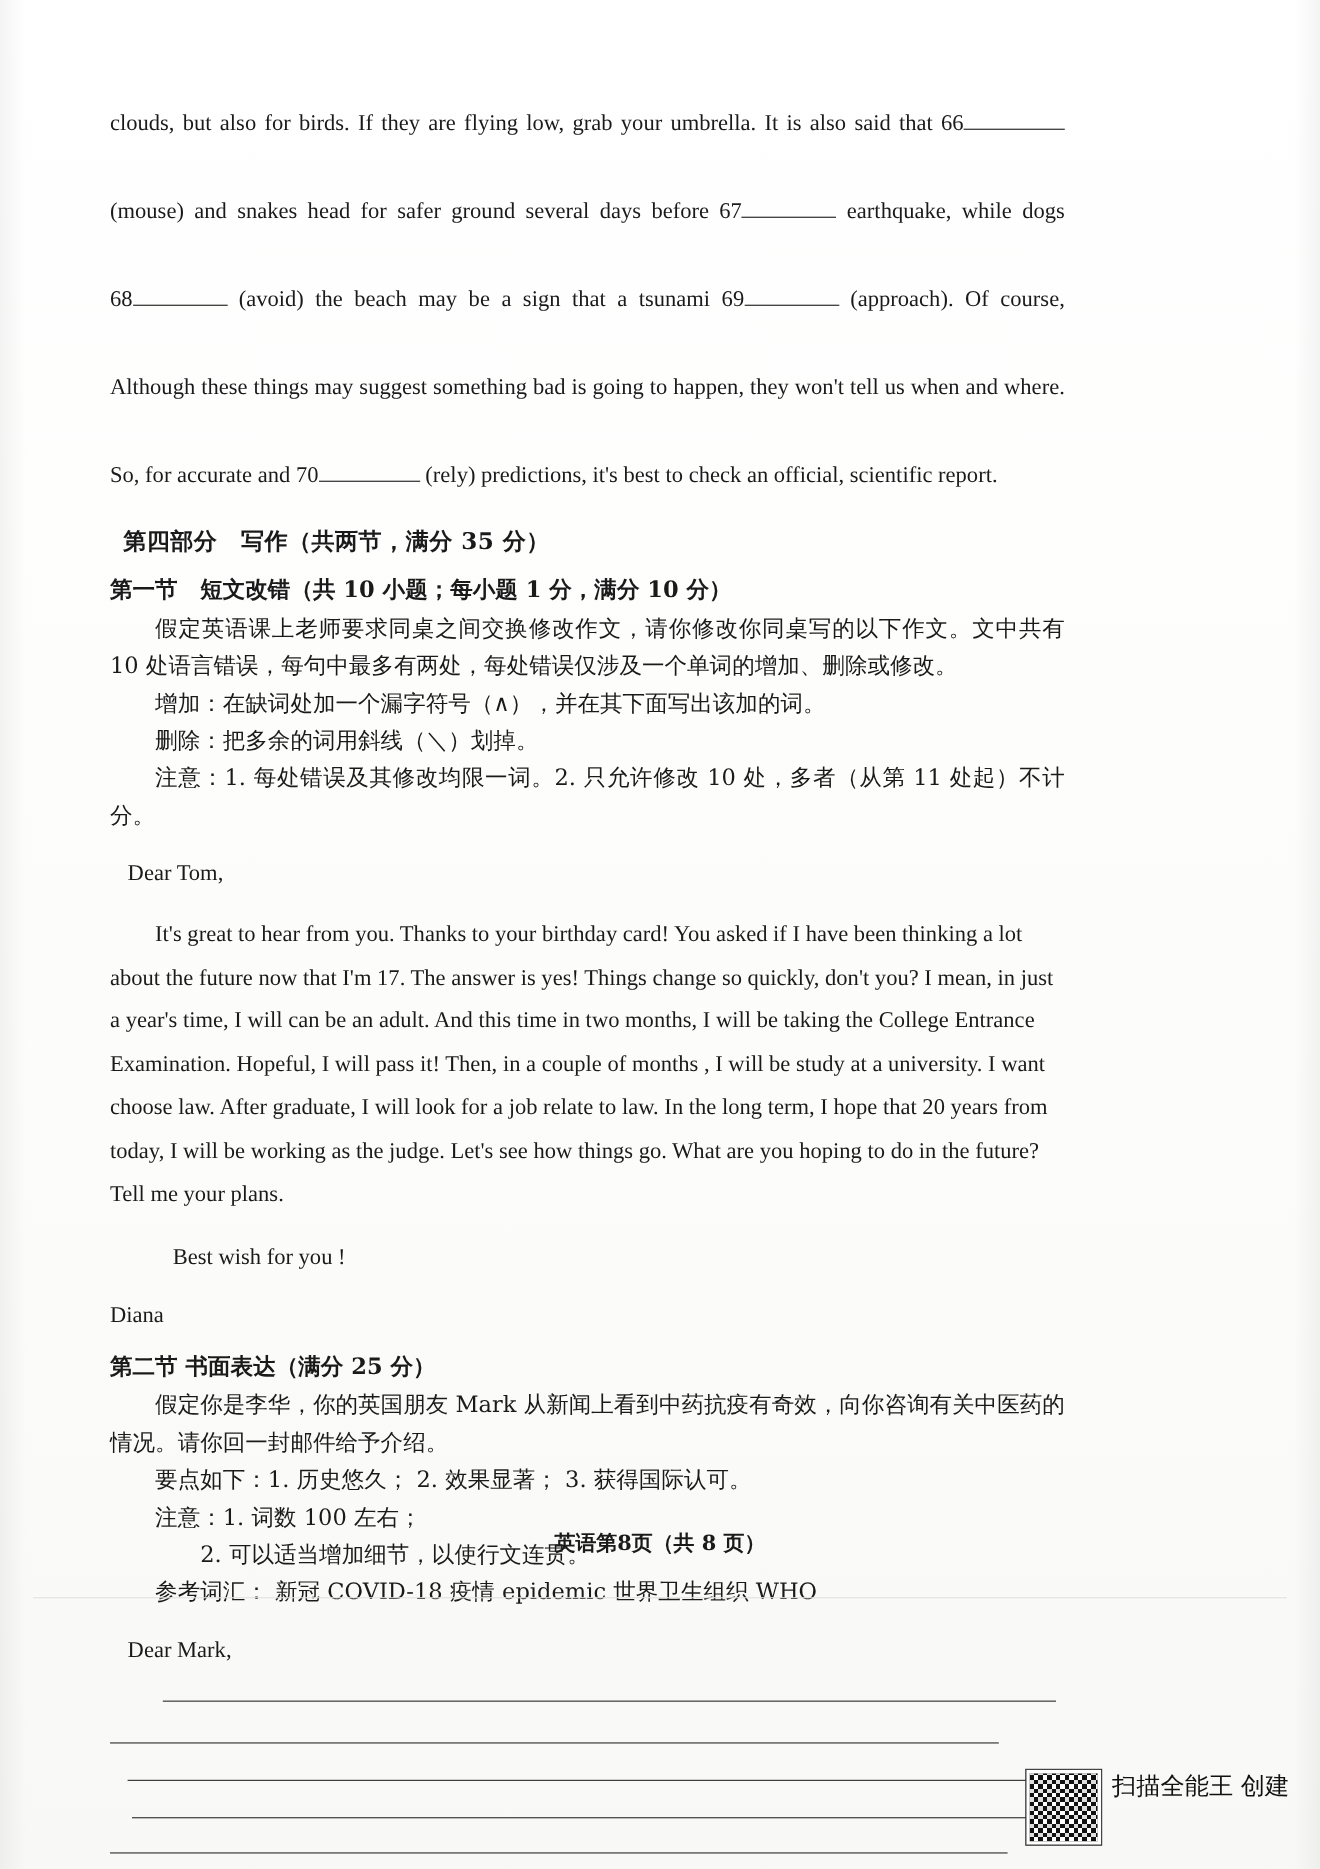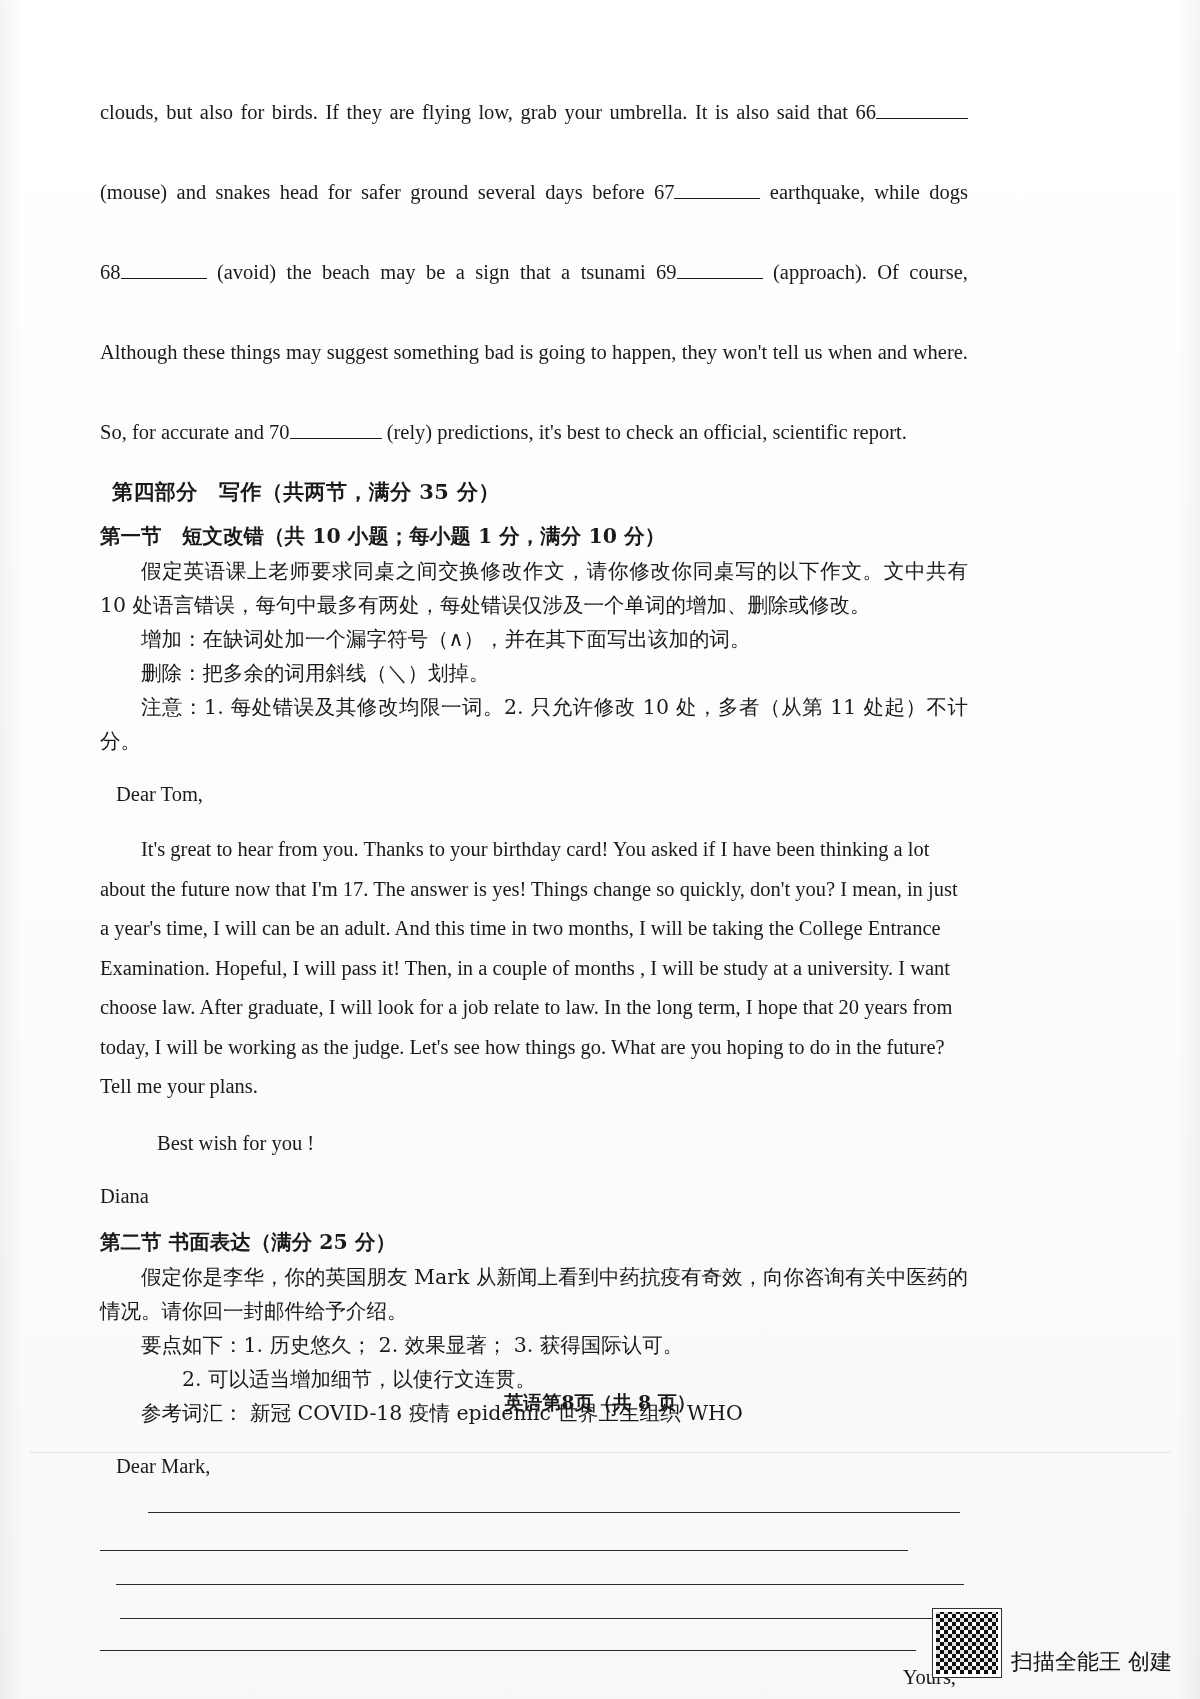--- a/index.html
+++ b/index.html
@@ -129,21 +129,21 @@
     text-align: center;
     font-size: 19px;
     font-family: "DejaVu Serif", "Liberation Serif", serif;
     font-weight: bold;
   }
   .watermark {
     position: absolute;
     right: 28px;
     bottom: 22px;
     display: flex;
-    align-items: flex-end;
+    align-items: flex-start;
     gap: 10px;
   }
   .qr {
     width: 62px;
     height: 62px;
     background-color: #111;
     background-image:
       repeating-linear-gradient(90deg, #111 0 4px, #fff 4px 8px),
       repeating-linear-gradient(0deg, #111 0 4px, #fff 4px 8px);
     background-blend-mode: difference;
@@ -224,20 +224,21 @@
       <p>Tell me your plans.</p>
     </div>
 
     <p class="letter-line indent2">Best wish for you !</p>
 
     <p class="sign-right">Diana</p>
 
     <h3 class="sub-head cn">第二节  书面表达（满分 25 分）</h3>
     <p class="body-cn cn indent2">假定你是李华，你的英国朋友 Mark 从新闻上看到中药抗疫有奇效，向你咨询有关中医药的情况。请你回一封邮件给予介绍。</p>
     <p class="body-cn cn indent2">要点如下：1. 历史悠久； 2. 效果显著； 3. 获得国际认可。</p>
+    <p class="body-cn cn indent2">注意：1. 词数 100 左右；</p>
     <p class="body-cn cn indent4">2. 可以适当增加细节，以使行文连贯。</p>
     <p class="body-cn cn indent2">参考词汇： 新冠 COVID-18      疫情 epidemic      世界卫生组织 WHO</p>
     <p class="letter-line">Dear Mark,</p>
 
     <div class="answer-lines">
       <div class="aline" style="left:48px; right:8px; top:8px;"></div>
       <div class="aline" style="left:0px; right:60px; top:46px;"></div>
       <div class="aline" style="left:16px; right:4px; top:80px;"></div>
       <div class="aline" style="left:20px; right:24px; top:114px;"></div>
       <div class="aline" style="left:0px; right:52px; top:146px;"></div>

